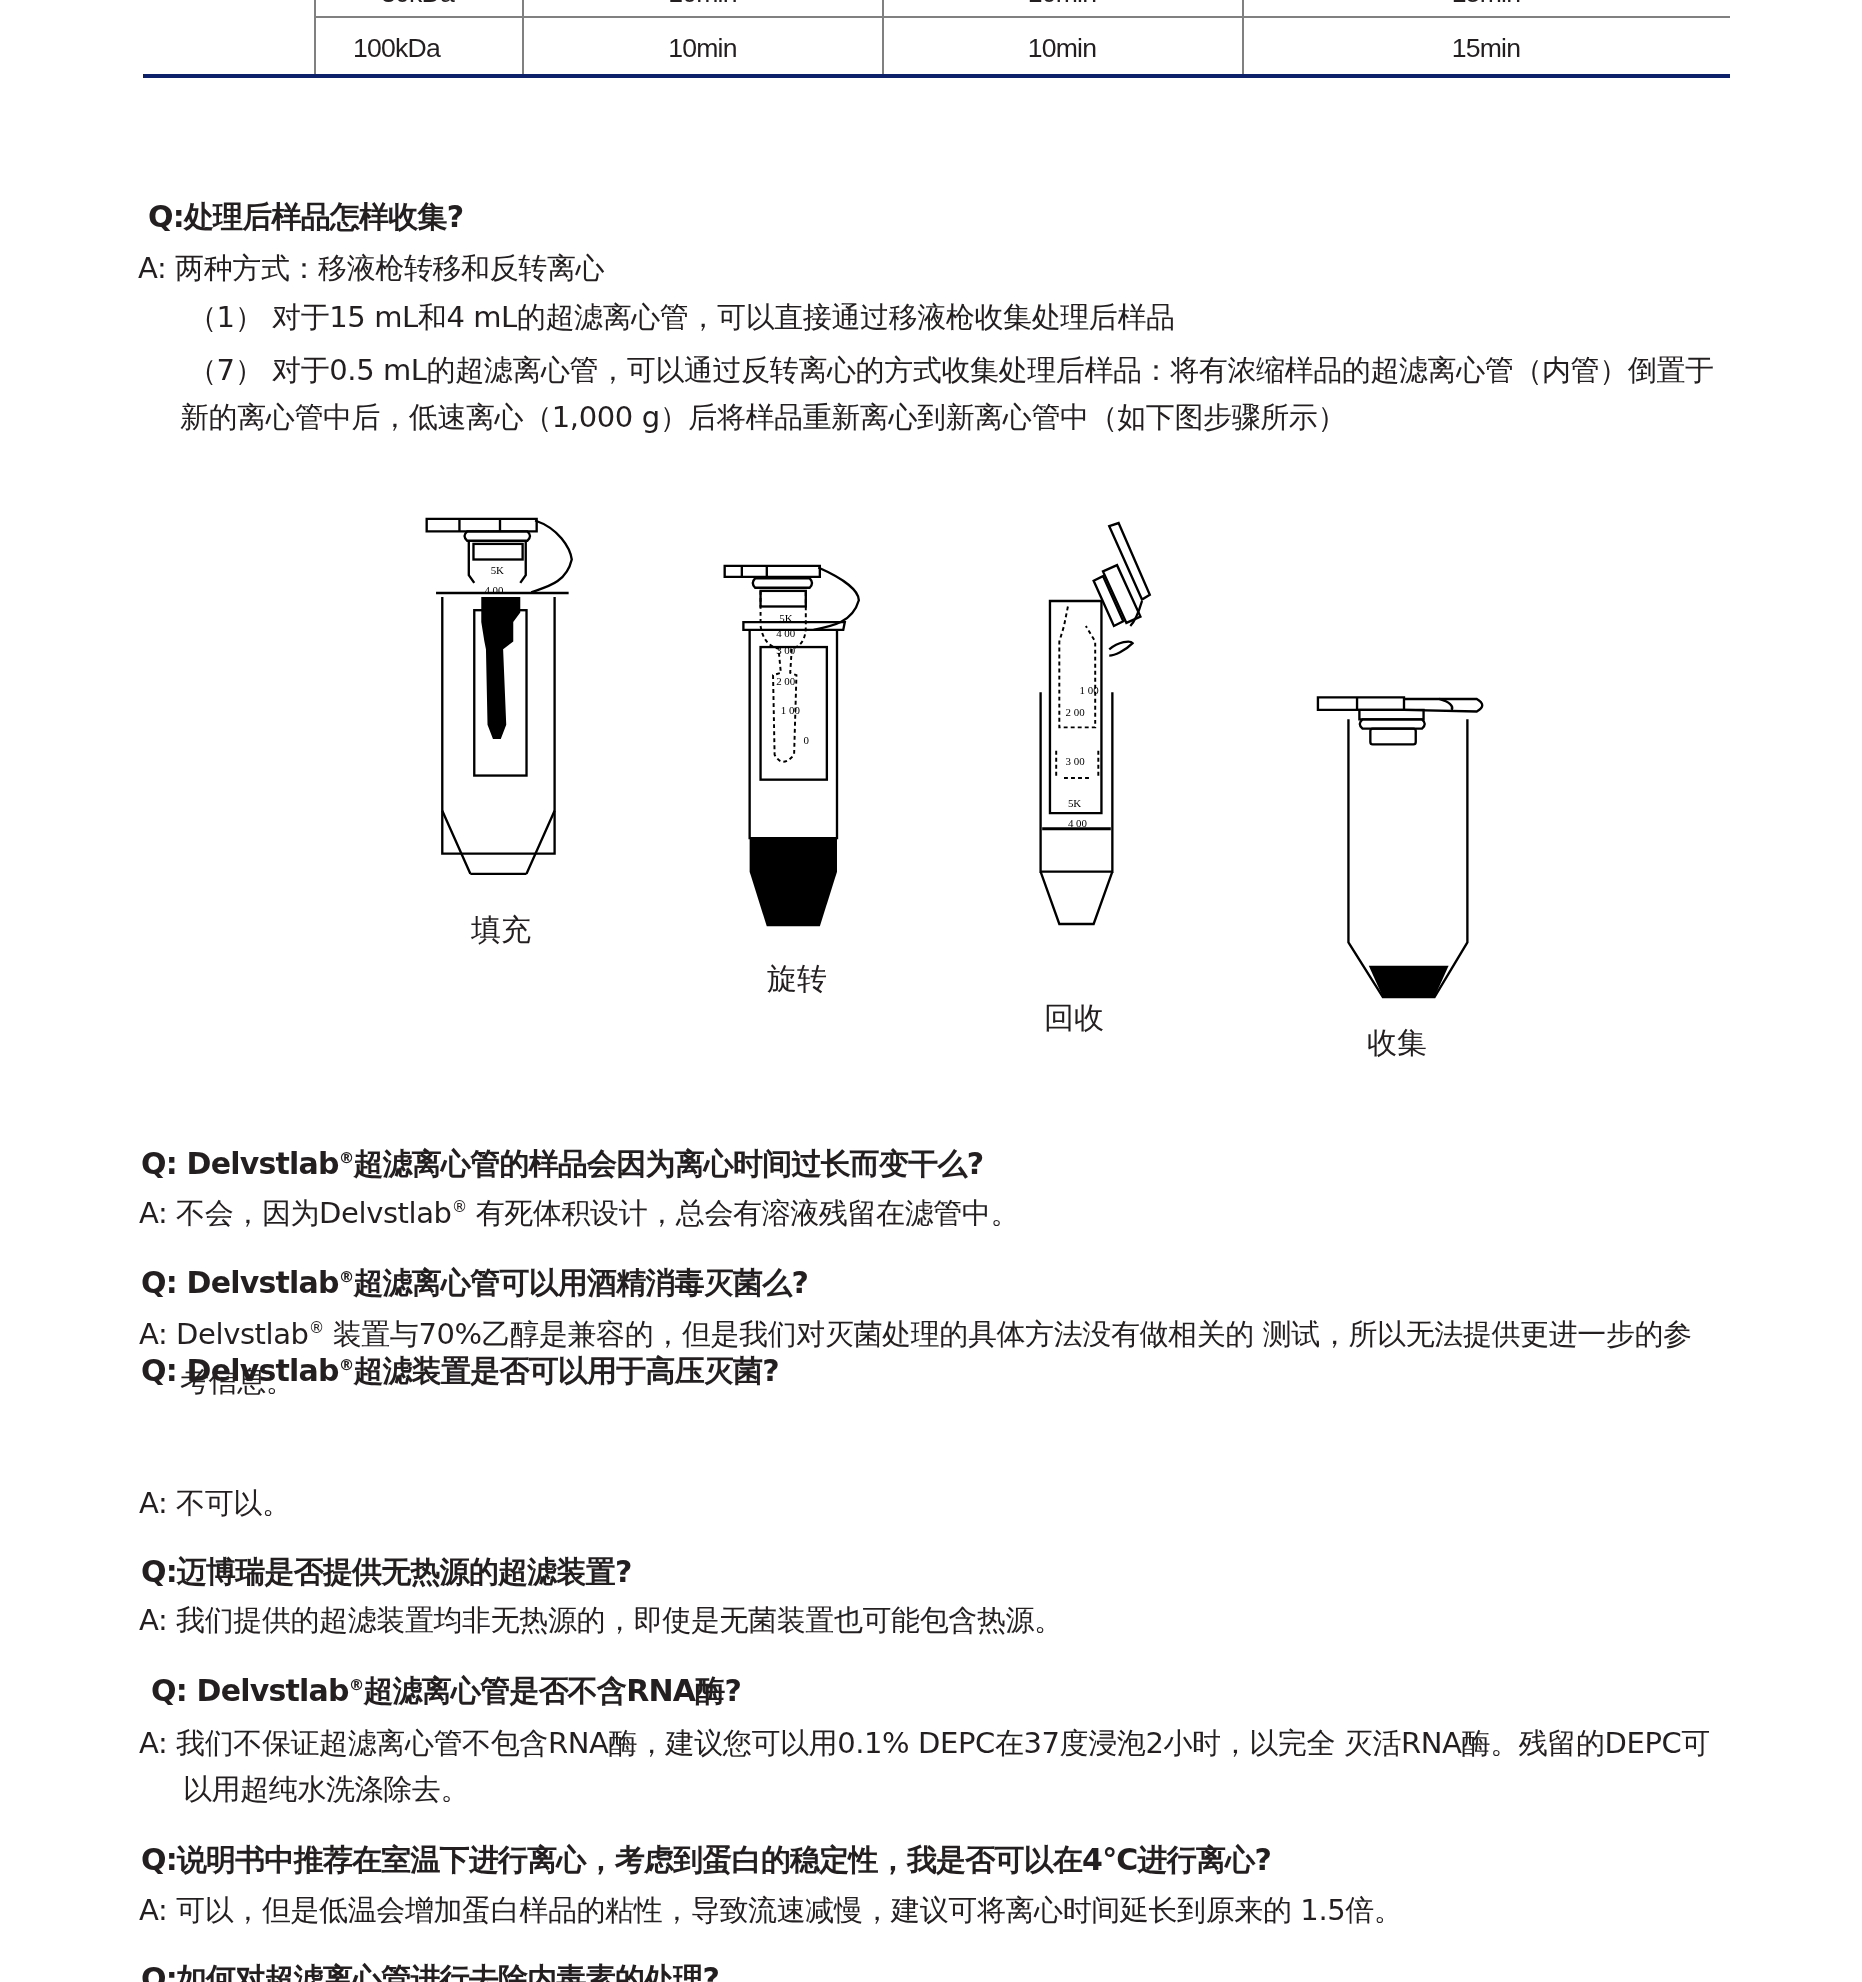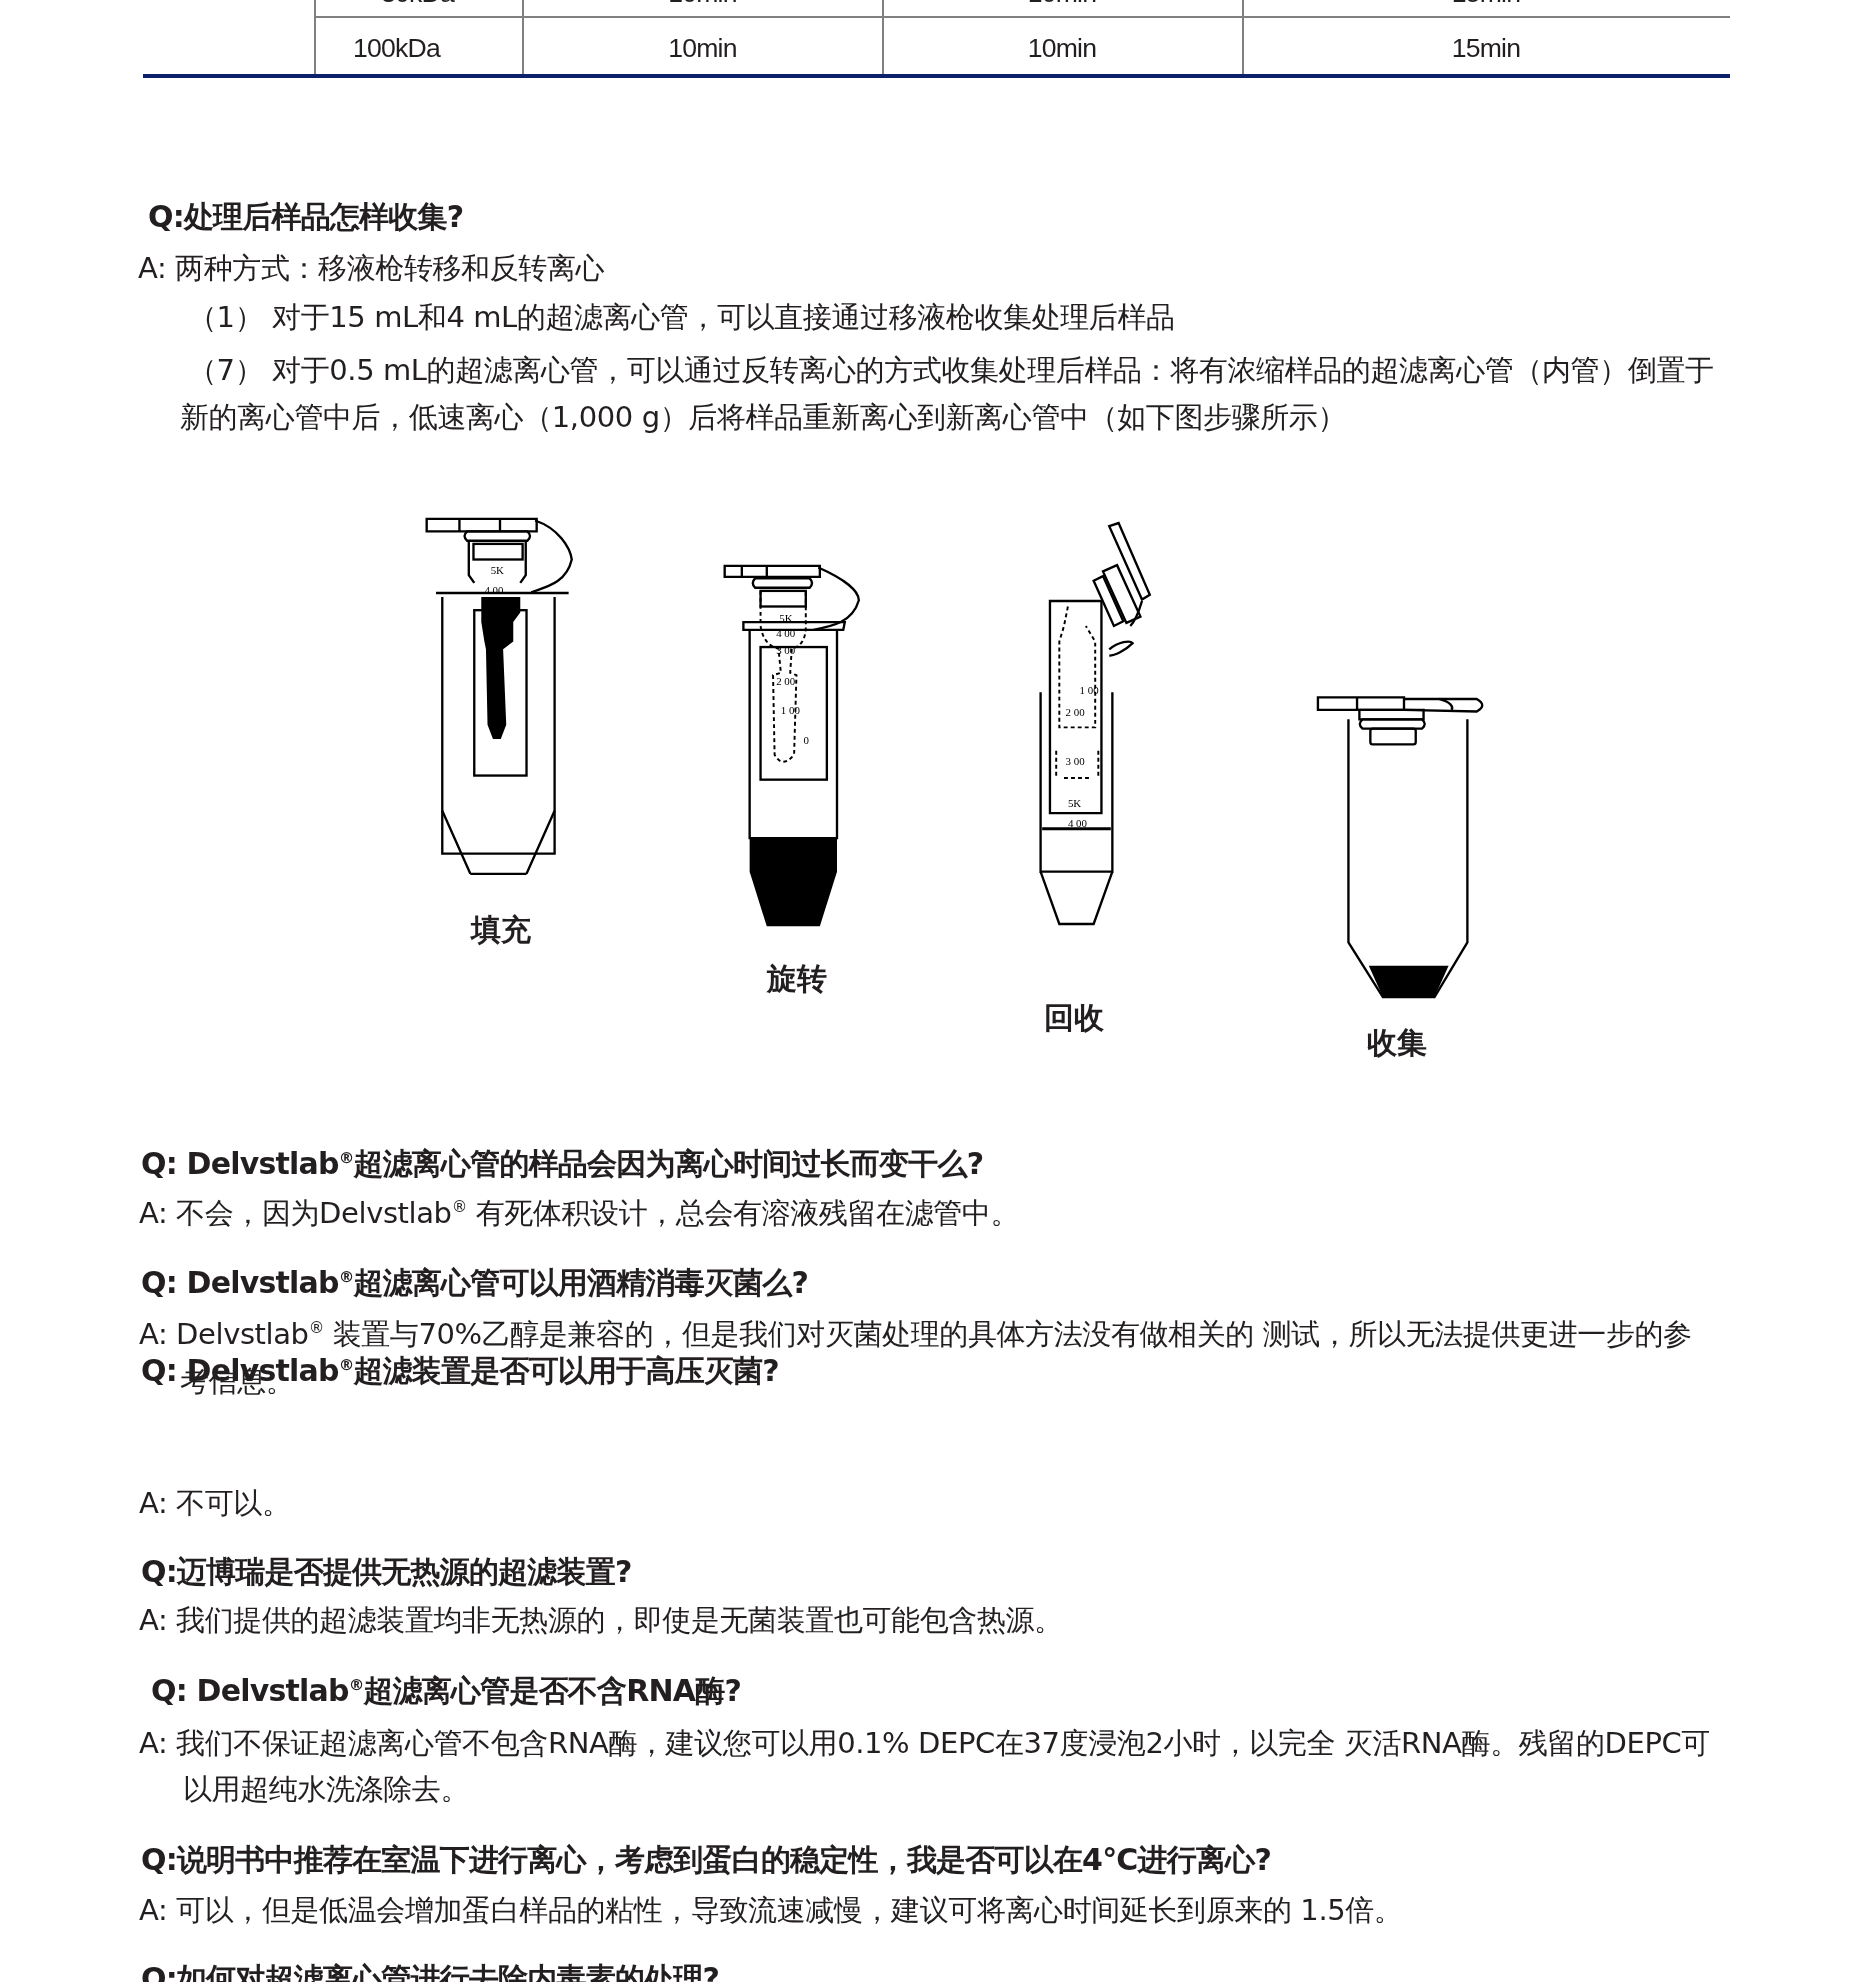--- a/index.html
+++ b/index.html
@@ -7,21 +7,21 @@
          font-family:"DejaVu Sans","Liberation Sans",sans-serif; color:#231f20; }
   .abs { position:absolute; white-space:nowrap; }
   
   .tbl { position:absolute; left:143px; top:-31px; width:1587px; height:108px; }
   .tbl .vline { position:absolute; top:0; width:1.6px; height:105px; background:#808080; }
   .tbl .hline { position:absolute; left:171px; right:0; top:47px; height:2.3px; background:#808080; }
   .tbl .navy { position:absolute; left:0; right:0; top:105px; height:3.9px; background:#0c2169; }
   .tbl .cell { position:absolute; font-size:26.6px; font-family:"Liberation Sans",sans-serif; text-align:center; letter-spacing:-0.8px; }
   .q { font-size:30px; font-weight:bold; letter-spacing:-0.8px; }
   .a { font-size:29px; letter-spacing:-0.4px; }
-  .lbl { font-size:30px; font-weight:bold; }
+  .lbl { font-size:30px; font-weight:normal; }
   sup.reg { font-size:15.6px; vertical-align:super; line-height:0; }
   svg { position:absolute; overflow:visible; }
 </style>
 </head>
 <body>
 
 <div class="tbl">
   <div class="vline" style="left:171px"></div>
   <div class="vline" style="left:379px"></div>
   <div class="vline" style="left:739px"></div>

